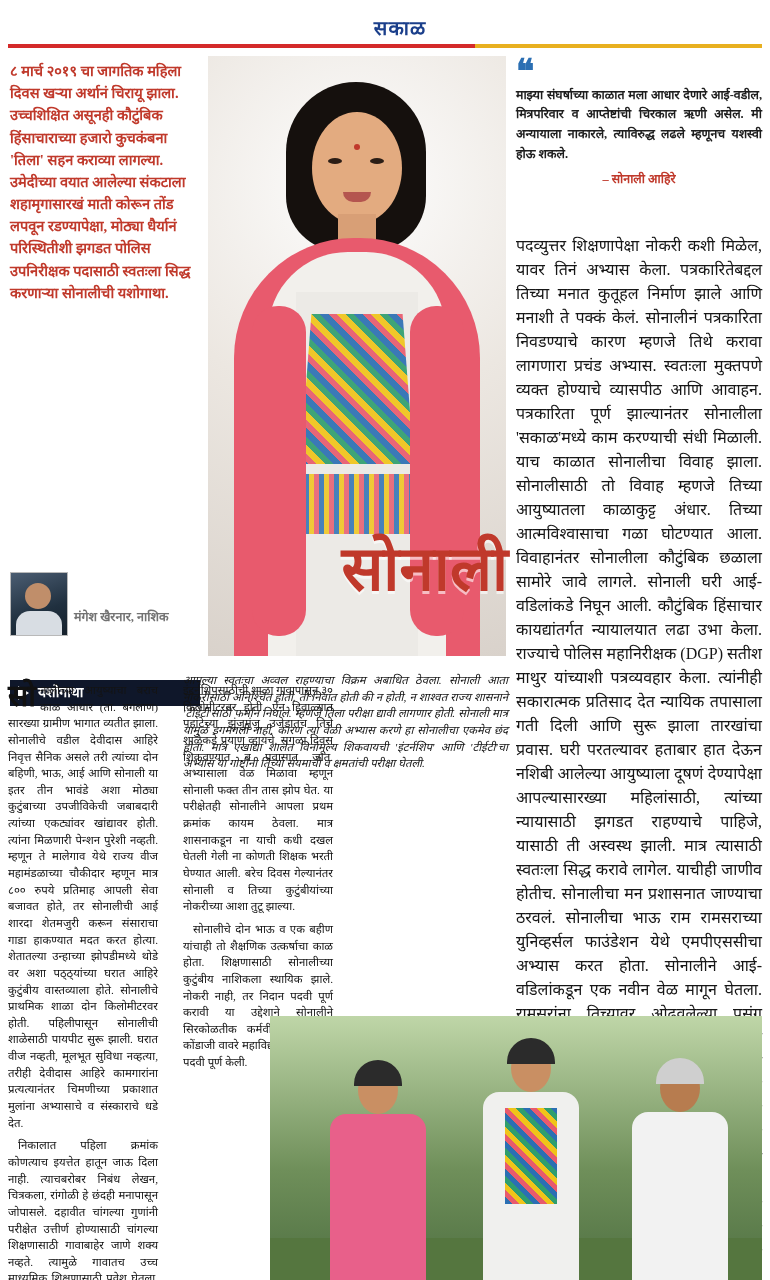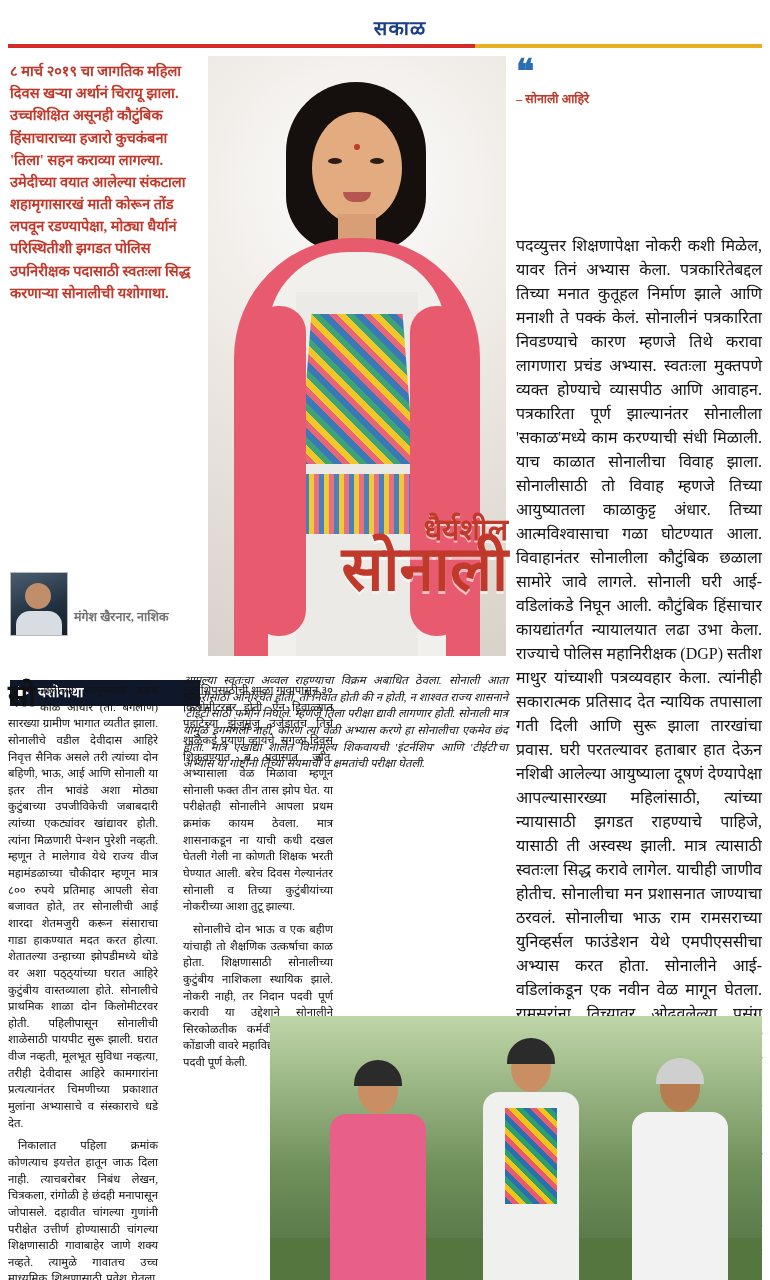--- a/index.html
+++ b/index.html
@@ -41,21 +41,21 @@
   .hero .embroidery2{position:absolute;left:96px;top:418px;width:106px;height:60px;background:repeating-linear-gradient(90deg,#2b6fb3 0 5px,#f0c419 5px 10px,#e85a6d 10px 15px);opacity:.85;}
   .hero .armL{position:absolute;left:44px;top:250px;width:54px;height:330px;background:#e85a6d;border-radius:26px;}
   .hero .armR{position:absolute;left:202px;top:250px;width:54px;height:330px;background:#e85a6d;border-radius:26px;}
   .title-dhairya{position:absolute;left:200px;top:452px;width:300px;text-align:right;font-family:"Liberation Serif",serif;font-size:30px;font-weight:bold;color:#c0392b;padding-right:10px;text-shadow:0 2px 0 rgba(255,255,255,.6);}
   .title-sonali{position:absolute;left:190px;top:482px;width:310px;text-align:right;font-family:"Liberation Serif",serif;font-size:62px;font-weight:bold;color:#c0392b;line-height:1;padding-right:8px;text-shadow:0 3px 0 rgba(255,255,255,.6);}
 
   
   .quote-col{position:absolute;left:508px;top:4px;width:246px;}
   .qmark{font-family:"Liberation Serif",serif;font-size:34px;color:#2b6fb3;line-height:.7;font-weight:bold;}
   .quote-text{font-family:"Liberation Serif",serif;font-size:12.4px;line-height:1.58;color:#1d1d1d;font-weight:bold;text-align:justify;margin-top:2px;}
-  .quote-attrib{font-family:"Liberation Serif",serif;font-size:12.4px;color:#c0392b;font-weight:bold;margin-top:6px;}
+  .quote-attrib{font-family:"Liberation Serif",serif;font-size:12.4px;color:#c0392b;font-weight:bold;margin-top:6px;text-align:center;}
   .rcol-body{position:absolute;left:508px;top:178px;width:246px;font-family:"Liberation Serif",serif;font-size:16px;line-height:1.5;color:#161616;text-align:justify;}
 
   
   .cols3{position:absolute;left:0;top:626px;width:500px;}
   .col{float:left;width:150px;margin-right:25px;font-family:"Liberation Serif",serif;font-size:11.4px;line-height:1.46;color:#141414;text-align:justify;}
   .col.last{margin-right:0;}
   .dropcap{float:left;font-family:"Liberation Serif",serif;font-size:30px;font-weight:bold;line-height:.82;padding:2px 4px 0 0;color:#111;}
   .col p{margin:0 0 6px 0;text-indent:10px;}
   .col p.first{text-indent:0;}
 
@@ -116,25 +116,25 @@
       <div class="mouth"></div>
       <div class="neck"></div>
       <div class="shoulders"></div>
       <div class="dupatta"></div>
       <div class="kurta"></div>
       <div class="embroidery"></div>
       <div class="embroidery2"></div>
       <div class="armL"></div>
       <div class="armR"></div>
     </div>
-    <div class="title-dhairya">धैर्यशील</div>
     <div class="title-sonali">सोनाली</div>
 
     <div class="quote-col">
       <div class="qmark">❝</div>
+      <div class="quote-text">माझ्या संघर्षाच्या काळात मला आधार देणारे आई-वडील, मित्रपरिवार व आप्तेष्टांची चिरकाल ऋणी असेल. मी अन्यायाला नाकारले, त्याविरुद्ध लढले म्हणूनच यशस्वी होऊ शकले.</div>
       <div class="quote-attrib">– सोनाली आहिरे</div>
     </div>
 
     <div class="rcol-body">पदव्युत्तर शिक्षणापेक्षा नोकरी कशी मिळेल, यावर तिनं अभ्यास केला. पत्रकारितेबद्दल तिच्या मनात कुतूहल निर्माण झाले आणि मनाशी ते पक्कं केलं. सोनालीनं पत्रकारिता निवडण्याचे कारण म्हणजे तिथे करावा लागणारा प्रचंड अभ्यास. स्वतःला मुक्तपणे व्यक्त होण्याचे व्यासपीठ आणि आवाहन. पत्रकारिता पूर्ण झाल्यानंतर सोनालीला 'सकाळ'मध्ये काम करण्याची संधी मिळाली. याच काळात सोनालीचा विवाह झाला. सोनालीसाठी तो विवाह म्हणजे तिच्या आयुष्यातला काळाकुट्ट अंधार. तिच्या आत्मविश्वासाचा गळा घोटण्यात आला. विवाहानंतर सोनालीला कौटुंबिक छळाला सामोरे जावे लागले. सोनाली घरी आई-वडिलांकडे निघून आली. कौटुंबिक हिंसाचार कायद्यांतर्गत न्यायालयात लढा उभा केला. राज्याचे पोलिस महानिरीक्षक (DGP) सतीश माथुर यांच्याशी पत्रव्यवहार केला. त्यांनीही सकारात्मक प्रतिसाद देत न्यायिक तपासाला गती दिली आणि सुरू झाला तारखांचा प्रवास. घरी परतल्यावर हताबार हात देऊन नशिबी आलेल्या आयुष्याला दूषणं देण्यापेक्षा आपल्यासारख्या महिलांसाठी, त्यांच्या न्यायासाठी झगडत राहण्याचे पाहिजे, यासाठी ती अस्वस्थ झाली. मात्र त्यासाठी स्वतःला सिद्ध करावे लागेल. याचीही जाणीव होतीच. सोनालीचा मन प्रशासनात जाण्याचा ठरवलं. सोनालीचा भाऊ राम रामसराच्या युनिव्हर्सल फाउंडेशन येथे एमपीएससीचा अभ्यास करत होता. सोनालीने आई-वडिलांकडून एक नवीन वेळ मागून घेतला. रामसरांना तिच्यावर ओढवलेल्या प्रसंग सांगितला. सरांनी तिला हिंमत देत आवश्यक ती सर्व तयारी करून घेतली. युनिव्हर्सल फाउंडेशन येथे अभ्यास करताना सोनालीने तिच्या भूतकाळाबद्दल कमालीची गुप्तता पाळली. न्यायालयीन तारखा, बेड्चेचे बंधन आणि प्रचंड मानसिक तणाव असतानादेखील इतरांना त्याच्या मागूनसाठी लागू दिला नाही. सोनालीने बरेचसा अभ्यास न्यायालयाच्या आवारात केला. दिवाळीच्या दिवशीही सोनाली युनिव्हर्सल फाउंडेशनच्या अभ्यासिकेत एकटी अभ्यास करत होती.
 
 सोनालीने आयोगाची पहिली आणि तिच्या दृष्टीने शेवटची परीक्षा दिली. पूर्वपरीक्षा उत्तीर्ण झाल्यानंतर मुख्य परीक्षा व मुलाखतीसाठी रामसरांनी तयारी करून घेतली. शारीरिक चाचणीसाठी दत्ता जाधव व सुनील खैर यांनी पैकीच्या पैकी गुणांसाठी तयारी करून घेतली. निकाल जाहीर होईपर्यंत न्यायालयाच्या तारखाही संपल्या होत्या. सोनालीला न्याय मिळाला होता. तिचा आयुष्याचा संघर्षमय अध्याय संपला होता. जागतिक महिलादिनी संपले झालेल्या निकालाने तिचा स्वर्णिम आयुष्याचा अध्यायाला सुरवात झाली होती.
 
 या निकालातही सोनालीने आपल्या प्रथम क्रमांकाने यशस्वी होण्याचा निर्धार अधोरेखित केला आहे. सोनालीने अनुसूचित जाती वर्गातून राज्याच्या प्रथम क्रमांकाने उत्तीर्ण होत पोलिस उपनिरीक्षक पदाला गवसणी घातली.</div>
 
     <div class="midcol-top">आपल्या स्वतःचा अव्वल राहण्याचा विक्रम अबाधित ठेवला.

